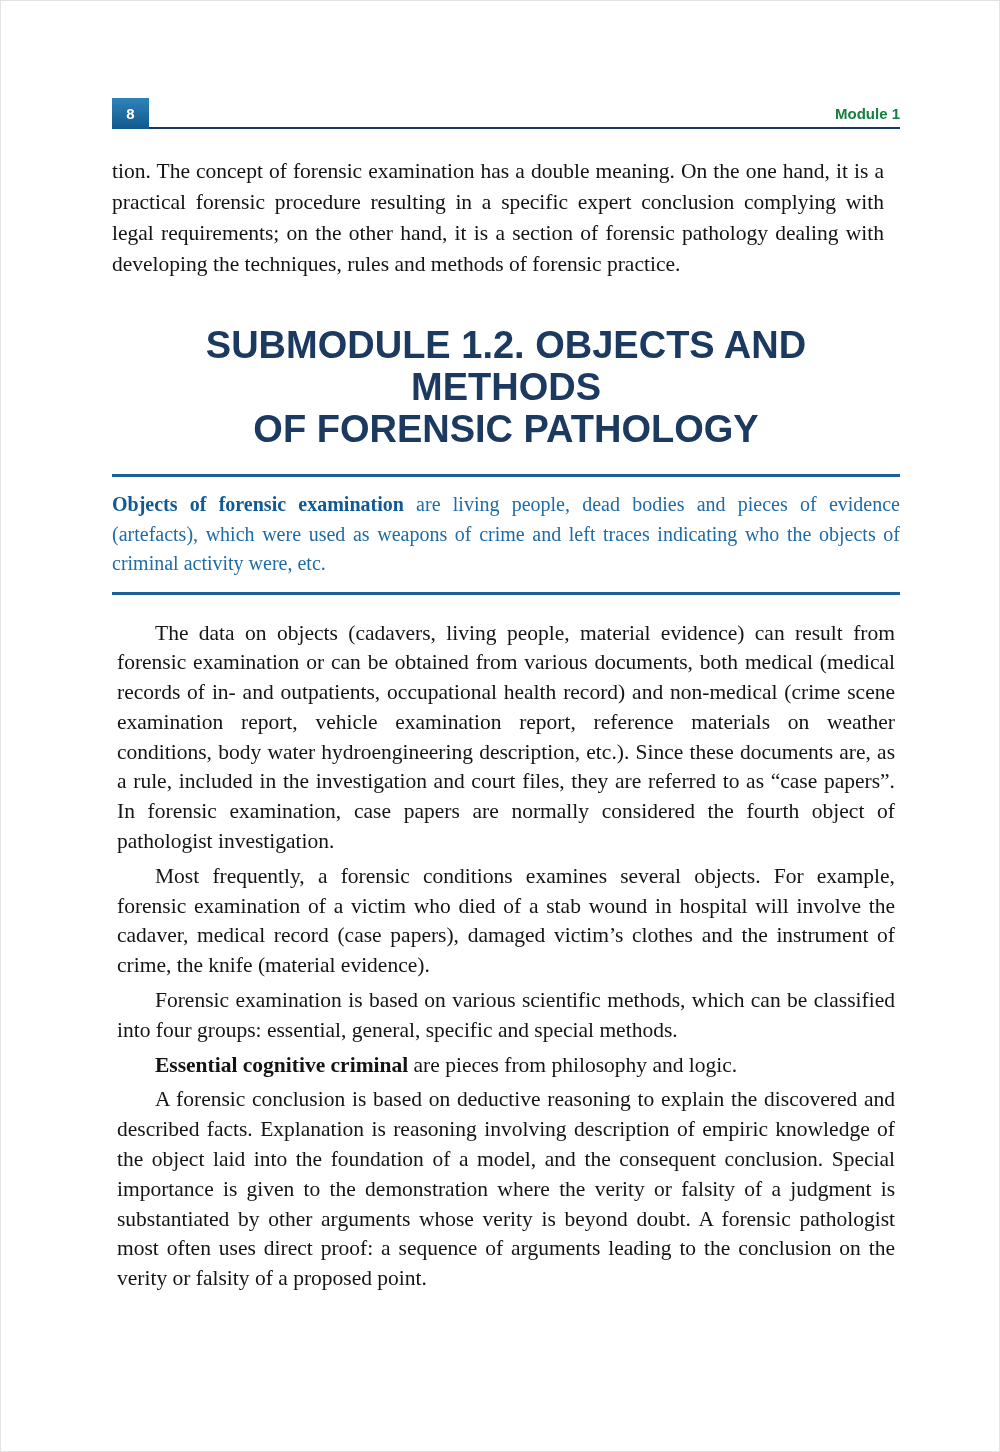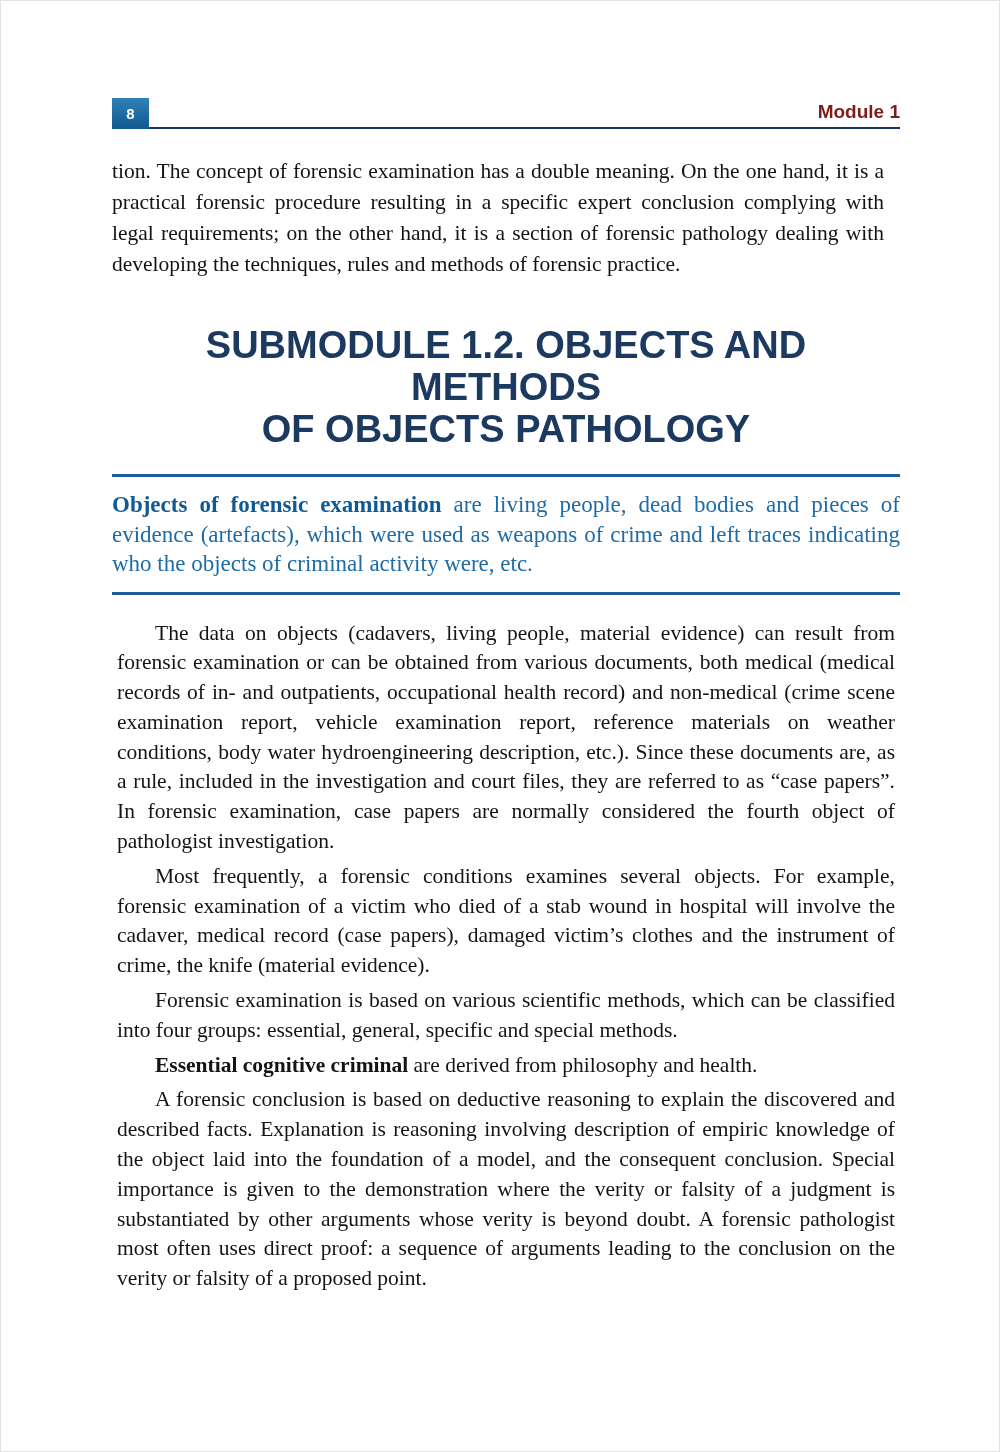--- a/index.html
+++ b/index.html
@@ -30,24 +30,24 @@
     justify-content: center;
     flex: 0 0 auto;
   }
   .header-rule {
     flex: 1;
     border-bottom: 2px solid #17375f;
     text-align: right;
     padding-bottom: 4px;
   }
   .module-label {
-    color: #7f1d1d;
+    color: #15803d;
     font-family: "Liberation Sans", sans-serif;
     font-weight: bold;
-    font-size: 19px;
+    font-size: 15px;
   }
   
   .intro {
     margin: 27px 16px 0 0;
     font-size: 21.5px;
     line-height: 31px;
     text-align: justify;
   }
   
   .submodule-heading {
@@ -64,21 +64,21 @@
     height: 3px;
     background: #1d5f98;
     border: 0;
     margin: 0;
   }
   .rule-top { margin-top: 24px; }
   .rule-bottom { margin-top: 13px; }
   
   .definition {
     margin: 13px 0 0 0;
-    font-size: 23px;
+    font-size: 20px;
     line-height: 29.5px;
     text-align: justify;
     color: #1e6ba6;
   }
   .definition-term {
     color: #0f5a95;
     font-weight: bold;
   }
   
   .body-block { margin-top: 24px; }
@@ -99,29 +99,29 @@
 
   <div class="header">
     <div class="page-num">8</div>
     <div class="header-rule">
       <span class="module-label">Module 1</span>
     </div>
   </div>
 
   <p class="intro">tion. The concept of forensic examination has a double meaning. On the one hand, it is a practical forensic procedure resulting in a specific expert conclusion complying with legal requirements; on the other hand, it is a section of forensic pathology dealing with developing the techniques, rules and methods of forensic practice.</p>
 
-  <h1 class="submodule-heading"><span>SUBMODULE 1.2. OBJECTS AND METHODS</span><br><span>OF OBJECTS PATHOLOGY</span></h1>
+  <h1 class="submodule-heading"><span>SUBMODULE 1.2. OBJECTS AND METHODS</span><br><span>OF FORENSIC PATHOLOGY</span></h1>
 
   <div class="rule rule-top"></div>
 
   <p class="definition"><b class="definition-term">Objects of forensic examination</b><span> are living people, dead bodies and pieces of evidence (artefacts), which were used as weapons of crime and left traces indicating who the objects of criminal activity were, etc.</span></p>
 
   <div class="rule rule-bottom"></div>
 
   <div class="body-block">
     <p class="body-p"><b></b><span>The data on objects (cadavers, living people, material evidence) can result from forensic examination or can be obtained from various documents, both medical (medical records of in- and outpatients, occupational health record) and non-medical (crime scene examination report, vehicle examination report, reference materials on weather conditions, body water hydroengineering description, etc.). Since these documents are, as a rule, included in the investigation and court files, they are referred to as “case papers”. In forensic examination, case papers are normally considered the fourth object of pathologist investigation.</span></p>
     <p class="body-p"><b></b><span>Most frequently, a forensic conditions examines several objects. For example, forensic examination of a victim who died of a stab wound in hospital will involve the cadaver, medical record (case papers), damaged victim’s clothes and the instrument of crime, the knife (material evidence).</span></p>
     <p class="body-p"><b></b><span>Forensic examination is based on various scientific methods, which can be classified into four groups: essential, general, specific and special methods.</span></p>
-    <p class="body-p"><b>Essential cognitive criminal</b><span> are derived from philosophy and health.</span></p>
+    <p class="body-p"><b>Essential cognitive criminal</b><span> are pieces from philosophy and logic.</span></p>
     <p class="body-p"><b></b><span>A forensic conclusion is based on deductive reasoning to explain the discovered and described facts. Explanation is reasoning involving description of empiric knowledge of the object laid into the foundation of a model, and the consequent conclusion. Special importance is given to the demonstration where the verity or falsity of a judgment is substantiated by other arguments whose verity is beyond doubt. A forensic pathologist most often uses direct proof: a sequence of arguments leading to the conclusion on the verity or falsity of a proposed point.</span></p>
   </div>
 
 </div>
 
 </body></html>

